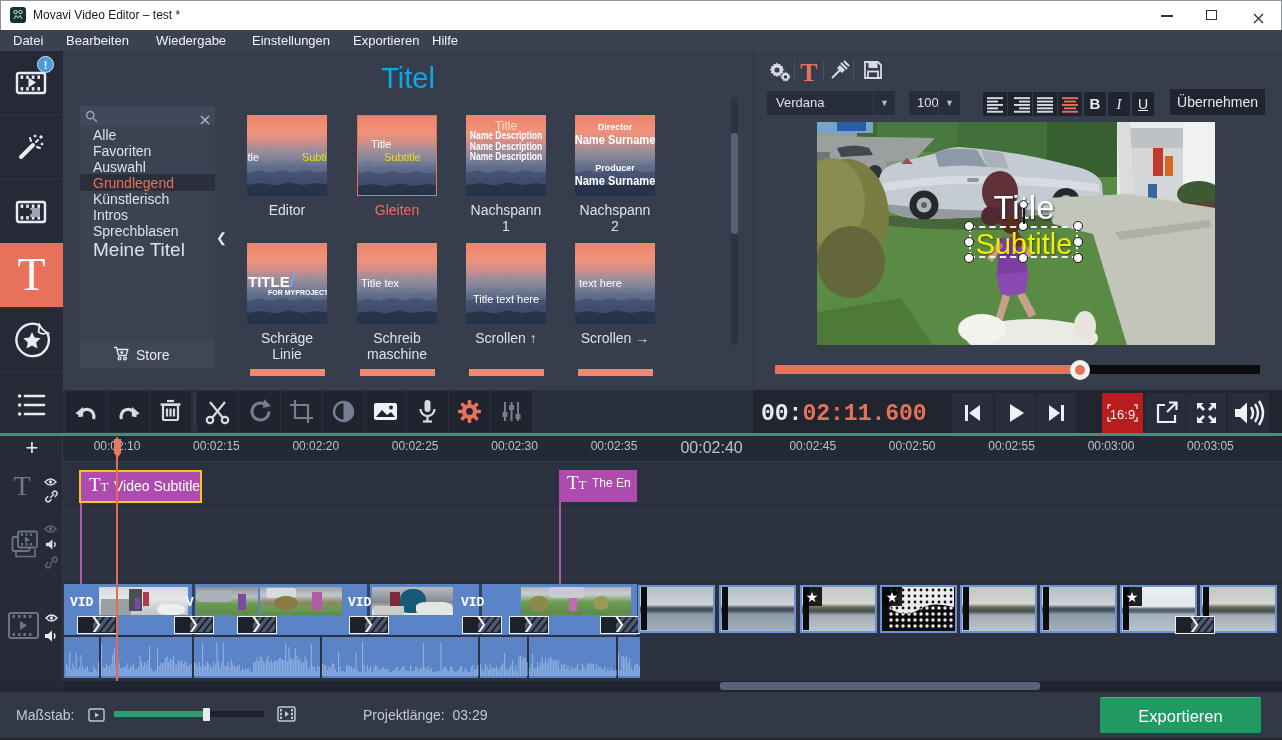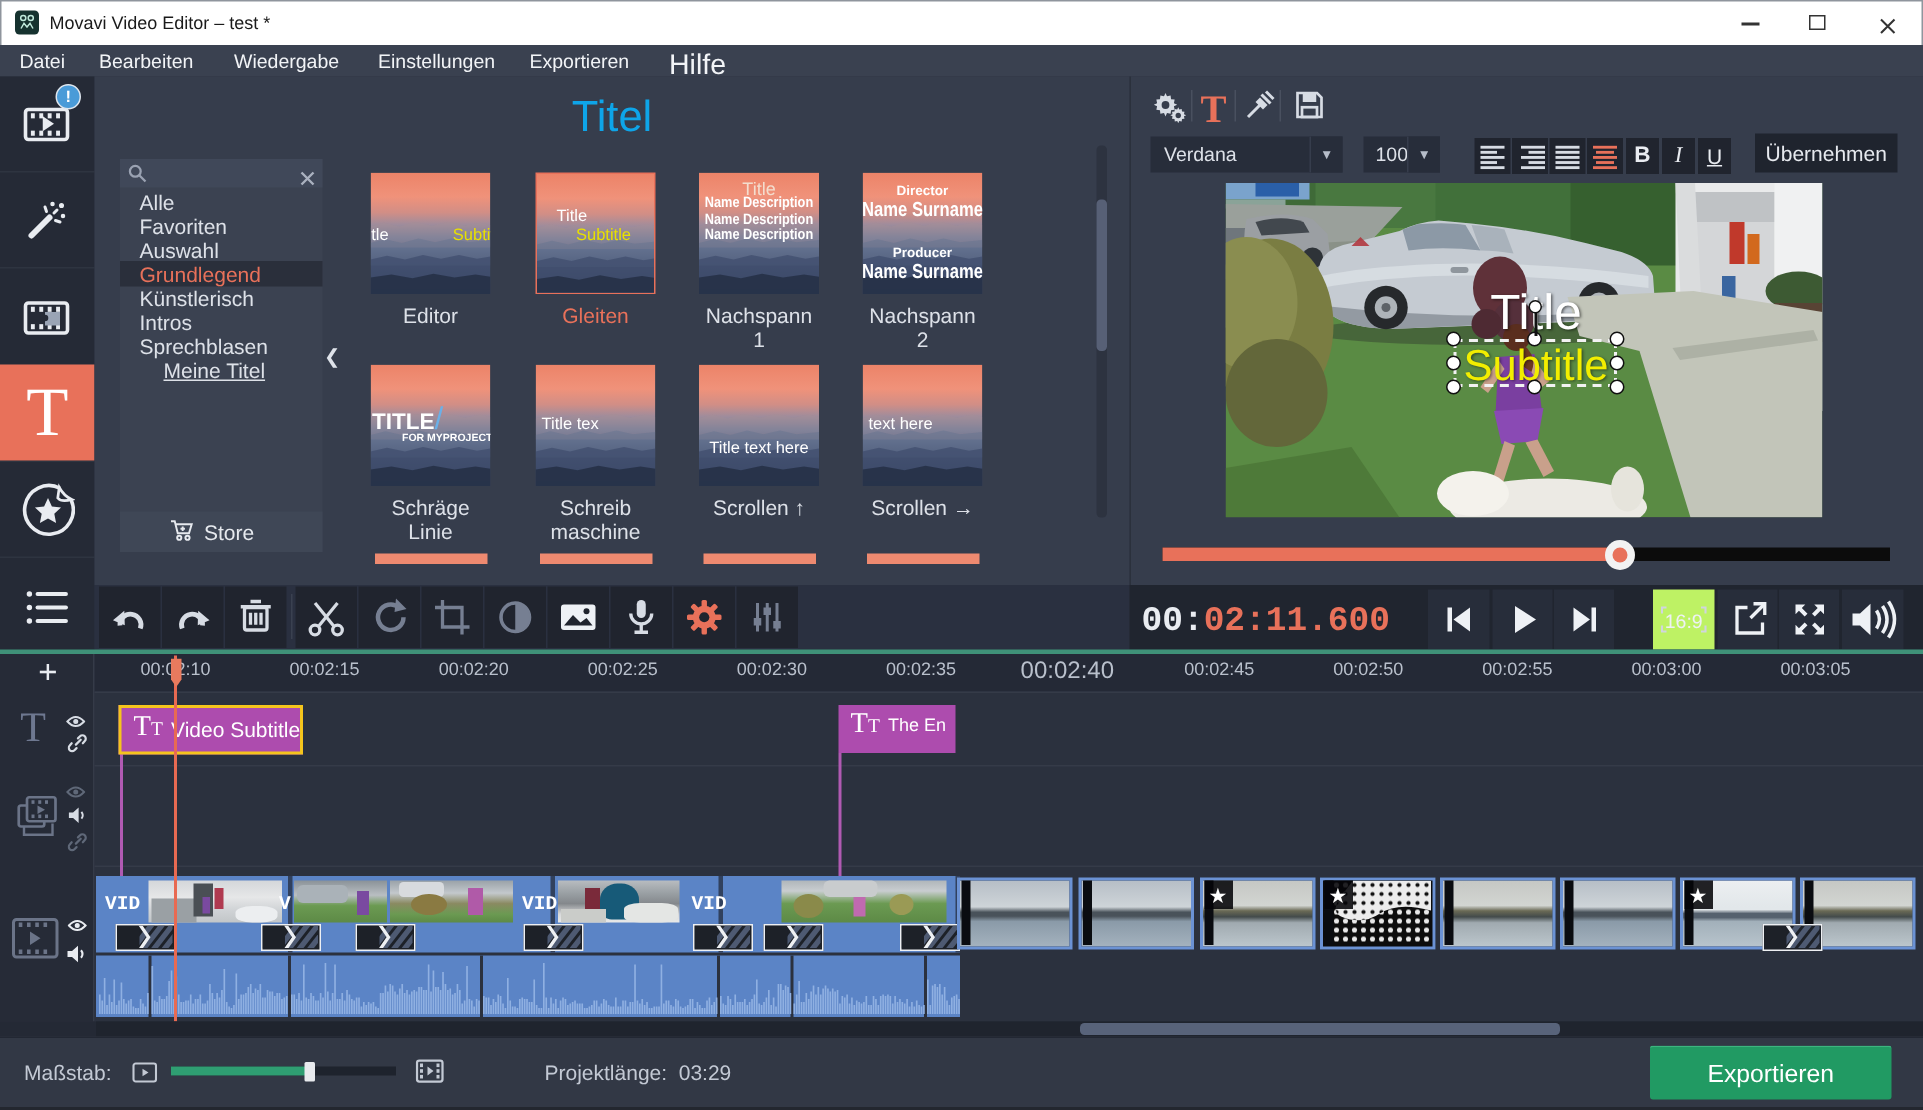--- a/index.html
+++ b/index.html
@@ -19,21 +19,21 @@
 <div style="position:absolute;left:1206px;top:10px;width:11px;height:10px;border:1.6px solid #333;"></div>
 <div style="position:absolute;left:1253px;top:10px;width:11px;height:11px;"><svg width="11" height="11" viewBox="0 0 11 11">
         <path d="M1,1 L10,10 M10,1 L1,10" stroke="#333" stroke-width="1.4"></path>
       </svg></div>
 <div style="position:absolute;left:0px;top:30px;width:1282px;height:21px;background:#3a4150;">
       <span style="position:absolute;left:13px;top:3px;font-size:13px;color:#f2f4f7;">Datei</span>
       <span style="position:absolute;left:66px;top:3px;font-size:13px;color:#f2f4f7;">Bearbeiten</span>
       <span style="position:absolute;left:156px;top:3px;font-size:13px;color:#f2f4f7;">Wiedergabe</span>
       <span style="position:absolute;left:252px;top:3px;font-size:13px;color:#f2f4f7;">Einstellungen</span>
       <span style="position:absolute;left:353px;top:3px;font-size:13px;color:#f2f4f7;">Exportieren</span>
-      <span style="position:absolute;left:446px;top:3px;font-size:19px;color:#f2f4f7;">Hilfe</span>
+      <span style="position:absolute;left:432px;top:3px;font-size:13px;color:#f2f4f7;">Hilfe</span>
     </div>
 <div style="position:absolute;left:0px;top:51px;width:63px;height:385px;background:#252a36;"></div>
 <div style="position:absolute;left:0px;top:114px;width:63px;height:1px;background:#2e3440;"></div>
 <div style="position:absolute;left:0px;top:178px;width:63px;height:1px;background:#2e3440;"></div>
 <div style="position:absolute;left:0px;top:243px;width:63px;height:1px;background:#2e3440;"></div>
 <div style="position:absolute;left:0px;top:307px;width:63px;height:1px;background:#2e3440;"></div>
 <div style="position:absolute;left:0px;top:371px;width:63px;height:1px;background:#2e3440;"></div>
 <div style="position:absolute;left:0px;top:243px;width:63px;height:64px;background:#e8715a;"></div>
 <div style="position:absolute;left:15px;top:67px;width:32px;height:32px;"><svg width="32" height="32" viewBox="0 0 32 32">
 <rect x="2" y="6" width="28" height="20" rx="2" fill="none" stroke="#e9ecf1" stroke-width="2.4"></rect>
@@ -103,21 +103,21 @@
         <path d="M1,1 L9,9 M9,1 L1,9" stroke="#aab1bf" stroke-width="1.6"></path>
       </svg></div>
 <div style="position:absolute;left:80px;top:174px;width:135px;height:17px;background:#2a2f3b;"></div>
 <div style="position:absolute;left:93px;top:127px;width:120px;height:16px;font-size:14px;color:#dde1e8;">Alle</div>
 <div style="position:absolute;left:93px;top:143px;width:120px;height:16px;font-size:14px;color:#dde1e8;">Favoriten</div>
 <div style="position:absolute;left:93px;top:159px;width:120px;height:16px;font-size:14px;color:#dde1e8;">Auswahl</div>
 <div style="position:absolute;left:93px;top:175px;width:120px;height:16px;font-size:14px;color:#e8715a;">Grundlegend</div>
 <div style="position:absolute;left:93px;top:191px;width:120px;height:16px;font-size:14px;color:#dde1e8;">Künstlerisch</div>
 <div style="position:absolute;left:93px;top:207px;width:120px;height:16px;font-size:14px;color:#dde1e8;">Intros</div>
 <div style="position:absolute;left:93px;top:223px;width:120px;height:16px;font-size:14px;color:#dde1e8;">Sprechblasen</div>
-<div style="position:absolute;left:109px;top:239px;width:120px;height:16px;font-size:14px;color:#dde1e8;text-decoration:underline;">Meine Titel</div>
+<div style="position:absolute;left:93px;top:239px;width:120px;height:16px;font-size:19px;color:#dde1e8;">Meine Titel</div>
 <div style="position:absolute;left:80px;top:341px;width:135px;height:27px;background:#3f4756;color:#e6e9ee;font-size:14px;"></div>
 <div style="position:absolute;left:113px;top:346px;width:16px;height:15px;"><svg width="16" height="15" viewBox="0 0 16 15">
         <g fill="none" stroke="#e6e9ee" stroke-width="1.3">
           <path d="M1,1.5 L3.5,1.5 L5.5,9.5 L13,9.5 L14.8,3.5 L4,3.5"></path>
           <circle cx="6.5" cy="12.5" r="1.4"></circle>
           <circle cx="12" cy="12.5" r="1.4"></circle>
           <path d="M8.8,5 L8.8,8 M7.3,6.5 L10.3,6.5"></path>
         </g>
       </svg></div>
 <div style="position:absolute;left:136px;top:347px;width:60px;height:16px;color:#e6e9ee;font-size:14px;">Store</div>
@@ -524,21 +524,21 @@
         <rect x="13" y="12" width="3" height="16" fill="#eef1f5"></rect>
         <path d="M28,12 L17,20 L28,28 Z" fill="#eef1f5"></path>
       </svg></div>
 <div style="position:absolute;left:994.5px;top:393px;width:40px;height:40px;background:#272d3a;"><svg width="41" height="40" viewBox="0 0 41 40">
         <path d="M15,11 L29,20 L15,29 Z" fill="#eef1f5"></path>
       </svg></div>
 <div style="position:absolute;left:1036px;top:393px;width:40px;height:40px;background:#272d3a;"><svg width="41" height="40" viewBox="0 0 41 40">
         <rect x="25" y="12" width="3" height="16" fill="#eef1f5"></rect>
         <path d="M13,12 L24,20 L13,28 Z" fill="#eef1f5"></path>
       </svg></div>
-<div style="position:absolute;left:1102px;top:393px;width:41px;height:40px;background:#bef264;"><svg width="41" height="40" viewBox="0 0 41 40">
+<div style="position:absolute;left:1102px;top:393px;width:41px;height:40px;background:#b91c1c;"><svg width="41" height="40" viewBox="0 0 41 40">
         <g stroke="#d0d5de" stroke-width="1.4" fill="none">
           <path d="M9,12 L6,12 L6,16"></path>
           <path d="M32,12 L35,12 L35,16"></path>
           <path d="M9,28 L6,28 L6,24"></path>
           <path d="M32,28 L35,28 L35,24"></path>
         </g>
         <text x="20.5" y="25.5" text-anchor="middle" font-size="13" fill="#eef1f5" font-family="Liberation Sans">16:9</text>
       </svg></div>
 <div style="position:absolute;left:1144.5px;top:393px;width:40px;height:40px;background:#272d3a;"><svg width="41" height="40" viewBox="0 0 41 40">
         <g stroke="#eef1f5" stroke-width="2.2" fill="none">

